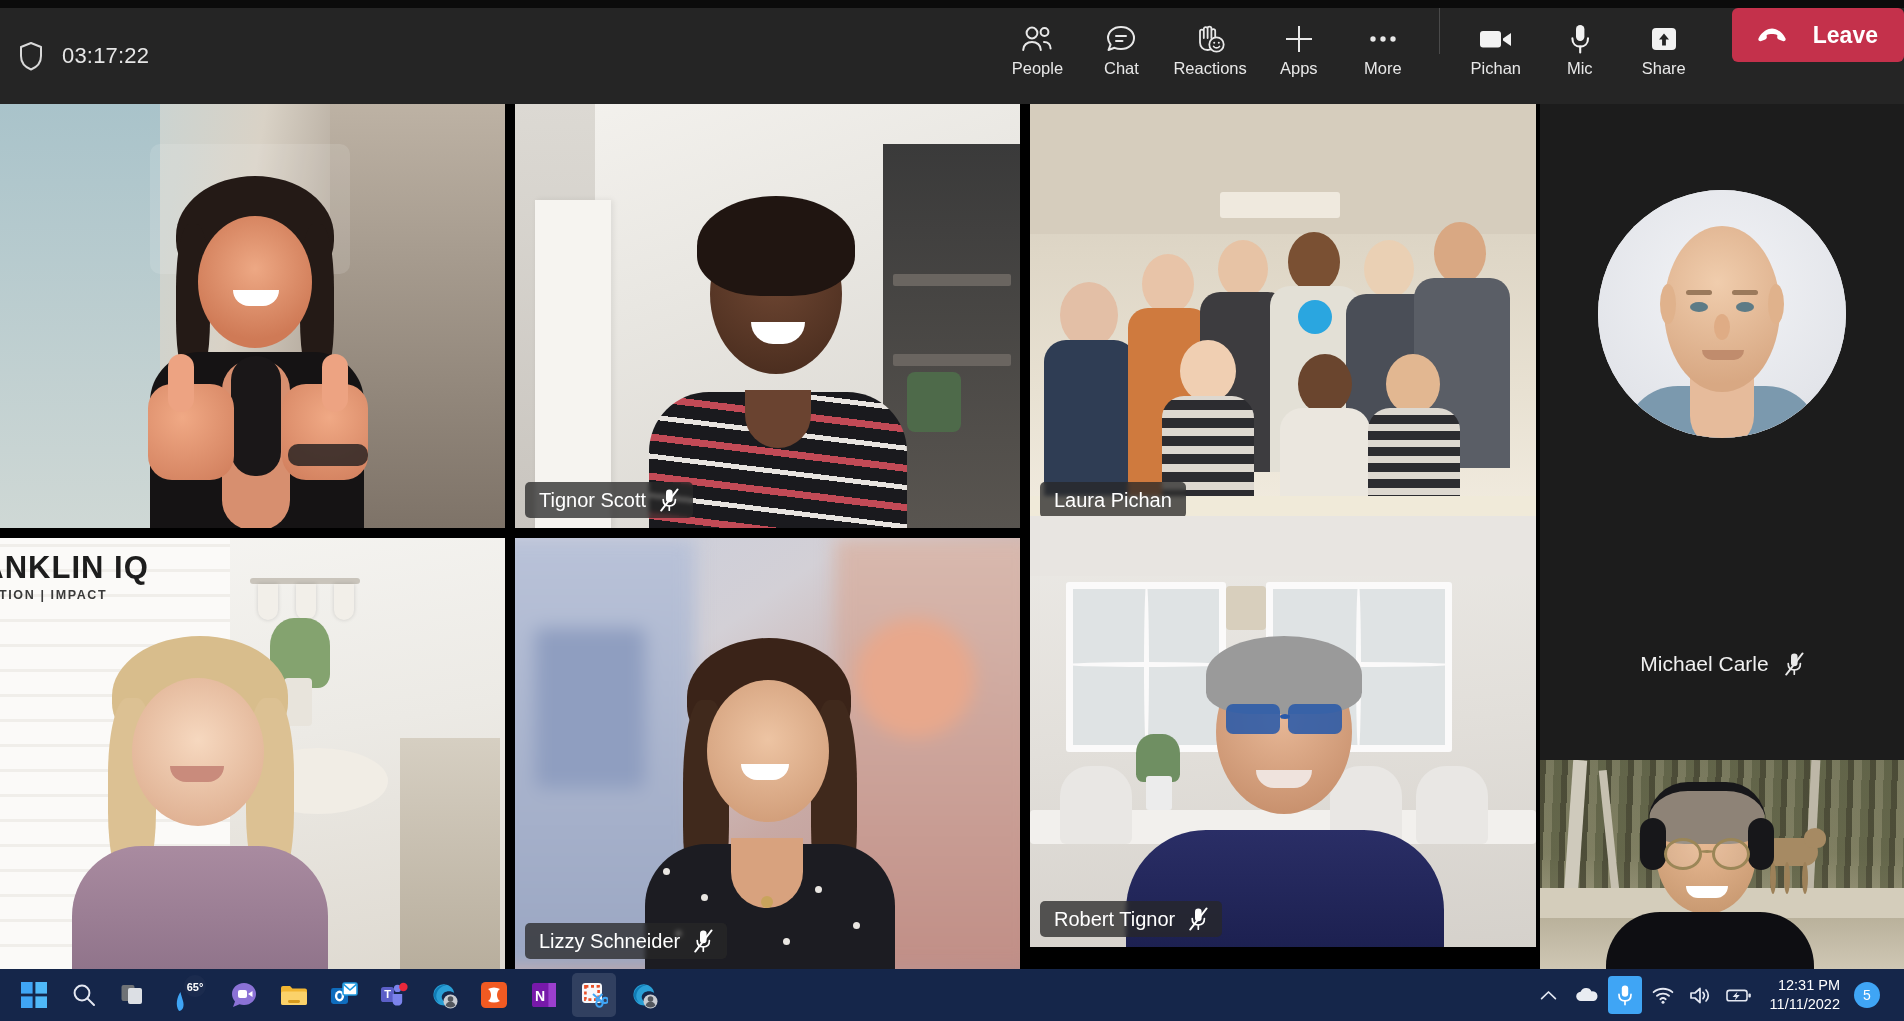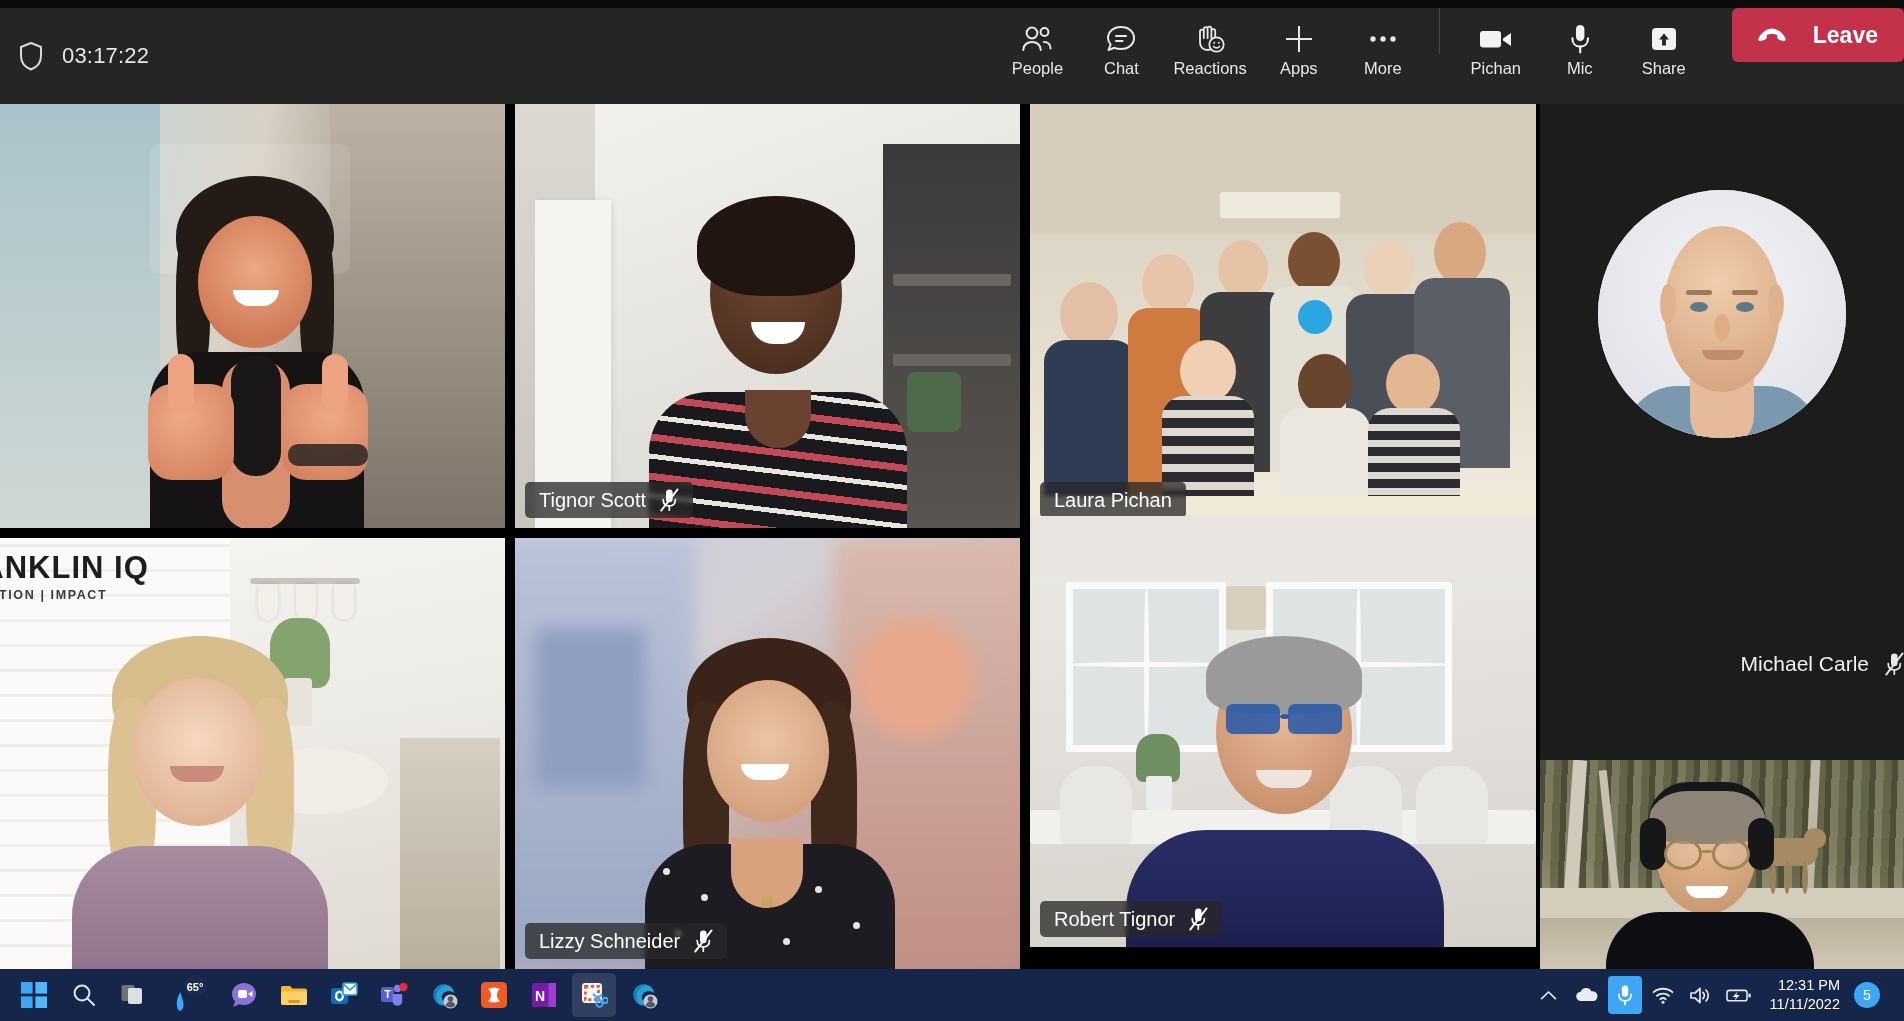--- a/index.html
+++ b/index.html
@@ -52,21 +52,21 @@
     background:rgba(40,40,40,.76); border-radius:5px;
     backdrop-filter:blur(2px);
   }
   .namebar .nm { color:#fff; font-size:20px; white-space:nowrap; }
   .mute-ic { width:19px; height:24px; flex:0 0 auto; }
 
   
   #sidebar { position:absolute; left:1540px; top:104px; width:364px; height:865px; background:#1c1c1c; }
   #avatar-wrap { position:absolute; left:50%; top:86px; transform:translateX(-50%); width:248px; height:248px; }
   #avatar-img { width:248px; height:248px; border-radius:50%; overflow:hidden; position:relative; background:#e9ebf0; }
-  #sb-name-row { position:absolute; top:548px; left:0; width:364px; display:flex; align-items:center; justify-content:flex-end; gap:16px; }
+  #sb-name-row { position:absolute; top:548px; left:0; width:364px; display:flex; align-items:center; justify-content:center; gap:16px; }
   #sb-name { color:#f0f0f0; font-size:21px; }
   #selfview { position:absolute; left:0px; top:656px; width:364px; height:209px; overflow:hidden; background:#2a2a2a; }
 
   
   #taskbar { position:absolute; left:0; top:969px; width:1904px; height:52px; background:#15264a; display:flex; align-items:center;gap:42px; }
   #tb-apps { display:flex; align-items:center; gap:6px; padding-left:12px; }
   .tapp { width:44px; height:44px; display:flex; align-items:center; justify-content:center; border-radius:5px; cursor:pointer; position:relative; }
   .tapp.active { background:rgba(255,255,255,.12); }
   #tray { margin-left:auto; display:flex; align-items:center; gap:4px; padding-right:24px; }
   .tray-ic { width:34px; height:38px; display:flex; align-items:center; justify-content:center; border-radius:4px; cursor:pointer; }

